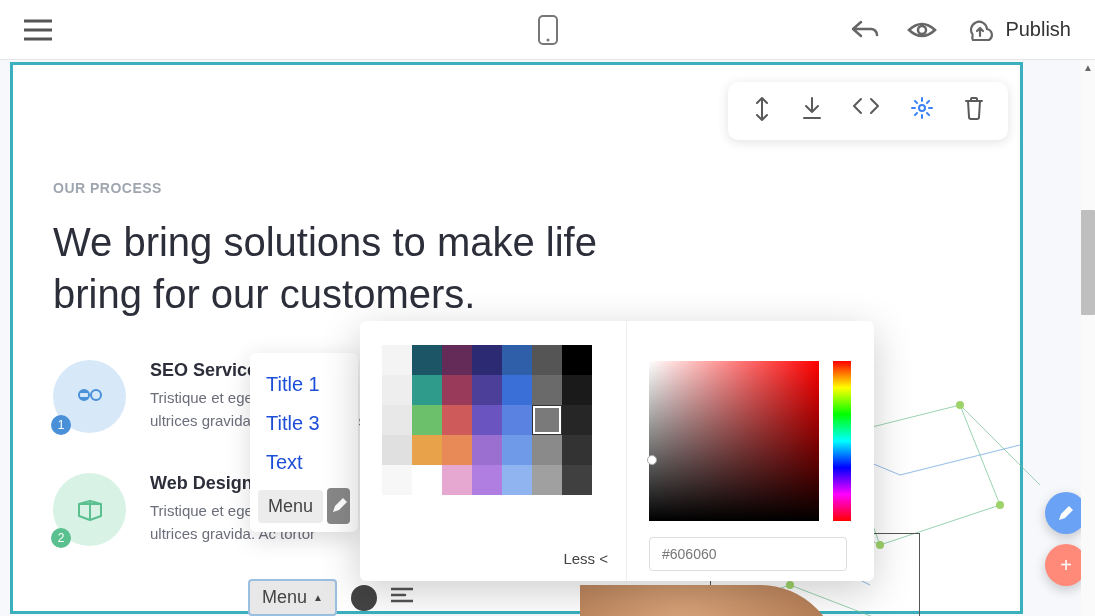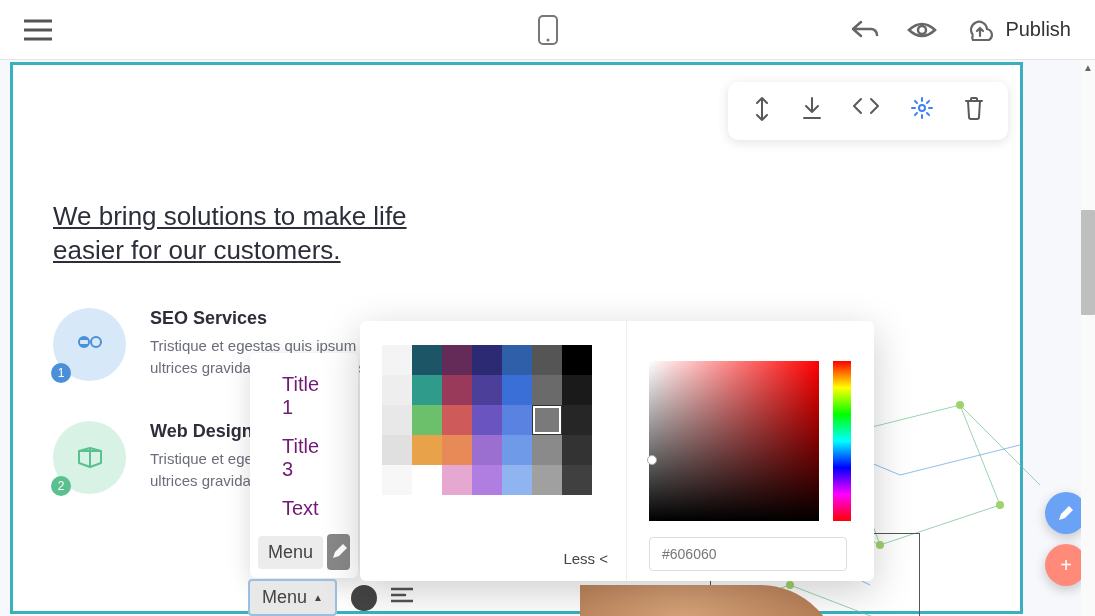--- a/index.html
+++ b/index.html
@@ -11,39 +11,39 @@
 .icon-btn { cursor:pointer; color:#555; display:flex; align-items:center; justify-content:center; }
 .publish { font-size:20px; color:#333; }
 
 .canvas-wrap { position:relative; height:556px; background:#f7f8fc; padding:2px 10px; }
 .scrollbar { position:absolute; right:0; top:0; width:14px; height:100%; background:#fafafa; }
 .scroll-thumb { position:absolute; right:0; top:150px; width:14px; height:105px; background:#bfbfbf; border-radius:1px; }
 .scroll-arrow { position:absolute; right:2px; top:2px; color:#666; font-size:10px; }
 
 .section { border:3px solid #3ab0bf; width:1013px; height:552px; background:#fff; position:relative; padding:115px 40px 0; }
 .eyebrow { color:#a0a6b0; font-size:14px; letter-spacing:0.5px; font-weight:600; }
-.headline { font-size:26px; color:#2c2e3a; font-weight:500; line-height:1.3; margin-top:20px;text-decoration:underline; }
+.headline { font-size:40px; color:#2c2e3a; font-weight:500; line-height:1.3; margin-top:20px; }
 
 .features { margin-top:40px; }
 .feat { display:flex; gap:24px; margin-bottom:40px; }
 .feat-icon { width:73px; height:73px; border-radius:50%; display:flex; align-items:center; justify-content:center; position:relative; flex-shrink:0; }
 .feat-icon.blue { background:#d7e8f9; color:#4a90d9; }
 .feat-icon.green { background:#d8f2e5; color:#5ac08f; }
 .badge { position:absolute; bottom:-2px; left:-2px; width:20px; height:20px; border-radius:50%; color:#fff; font-size:12px; display:flex; align-items:center; justify-content:center; }
 .badge.b1 { background:#4a90d9; }
 .badge.b2 { background:#5ac08f; }
 .feat-body h4 { font-size:18px; color:#2c2e3a; font-weight:600; }
 .feat-body p { font-size:15px; color:#6b6e7a; margin-top:6px; line-height:1.5; max-width:320px; }
 
 .section-toolbar { position:absolute; top:17px; right:12px; background:#fff; border-radius:10px; box-shadow:0 2px 12px rgba(0,0,0,0.12); display:flex; gap:30px; padding:14px 24px; }
 .section-toolbar .tb-icon { color:#5a5a5a; cursor:pointer; }
 .section-toolbar .tb-icon.active { color:#3b82f6; }
 
 .text-menu { position:absolute; top:293px; left:250px; background:#fff; border-radius:6px; box-shadow:0 6px 24px rgba(0,0,0,0.15); padding:12px 0 0; width:108px; }
-.text-menu .mi { padding:8px 32px; font-size:20px; color:#701a75; cursor:pointer; }
+.text-menu .mi { padding:8px 16px; font-size:20px; color:#1d4ed8; cursor:pointer; }
 .text-menu .menu-row { padding:6px 8px 8px; display:flex; gap:4px; align-items:center; }
 .menu-chip { background:#ececec; border-radius:4px; padding:6px 10px; font-size:18px; color:#444; }
 .pencil-chip { background:#888; border-radius:4px; width:32px; height:36px; display:flex; align-items:center; justify-content:center; color:#fff; }
 
 .inline-toolbar { position:absolute; top:519px; left:248px; display:flex; gap:14px; align-items:center; }
 .menu-dd { background:#e8e8e8; border:2px solid #9bbfe0; border-radius:4px; padding:6px 12px; font-size:18px; color:#444; display:flex; align-items:center; gap:6px; cursor:pointer; }
 .menu-dd .caret { font-size:10px; }
 .color-swatch { width:26px; height:26px; border-radius:50%; background:#444; cursor:pointer; }
 .align-btn { color:#555; cursor:pointer; }
 
@@ -124,23 +124,24 @@
           </svg></div>
       <div class="tb-icon active"><svg width="24" height="24" viewBox="0 0 24 24">
             <circle cx="12" cy="12" r="3" fill="none" stroke="currentColor" stroke-width="2"></circle>
             <path d="M12 2v3M12 19v3M2 12h3M19 12h3M4.9 4.9l2.1 2.1M17 17l2.1 2.1M4.9 19.1L7 17M17 7l2.1-2.1" stroke="currentColor" stroke-width="2" stroke-linecap="round"></path>
           </svg></div>
       <div class="tb-icon"><svg width="20" height="24" viewBox="0 0 20 24">
             <path d="M2 5h16M7 5V3a1 1 0 011-1h4a1 1 0 011 1v2M4 5l1 16a2 2 0 002 2h6a2 2 0 002-2l1-16" fill="none" stroke="currentColor" stroke-width="2" stroke-linecap="round" stroke-linejoin="round"></path>
           </svg></div>
     </div>
 
+    <div class="eyebrow">OUR PROCESS</div>
     <h2 class="headline">
       <span>We bring solutions to make life</span><br>
-      <span>easier for our customers.</span>
+      <span>bring for our customers.</span>
     </h2>
 
     <div class="features">
       <div class="feat">
         <div class="feat-icon blue">
           <svg width="30" height="30" viewBox="0 0 30 30">
               <path d="M9 8 a5 5 0 1 0 0 10 M9 8 a5 5 0 0 1 0 10 M5 10h8 M5 16h8 M21 8 a5 5 0 1 0 0 10 M21 8 a5 5 0 0 1 0 10" fill="none" stroke="currentColor" stroke-width="2"></path>
             </svg>
           <div class="badge b1">1</div>
         </div>

